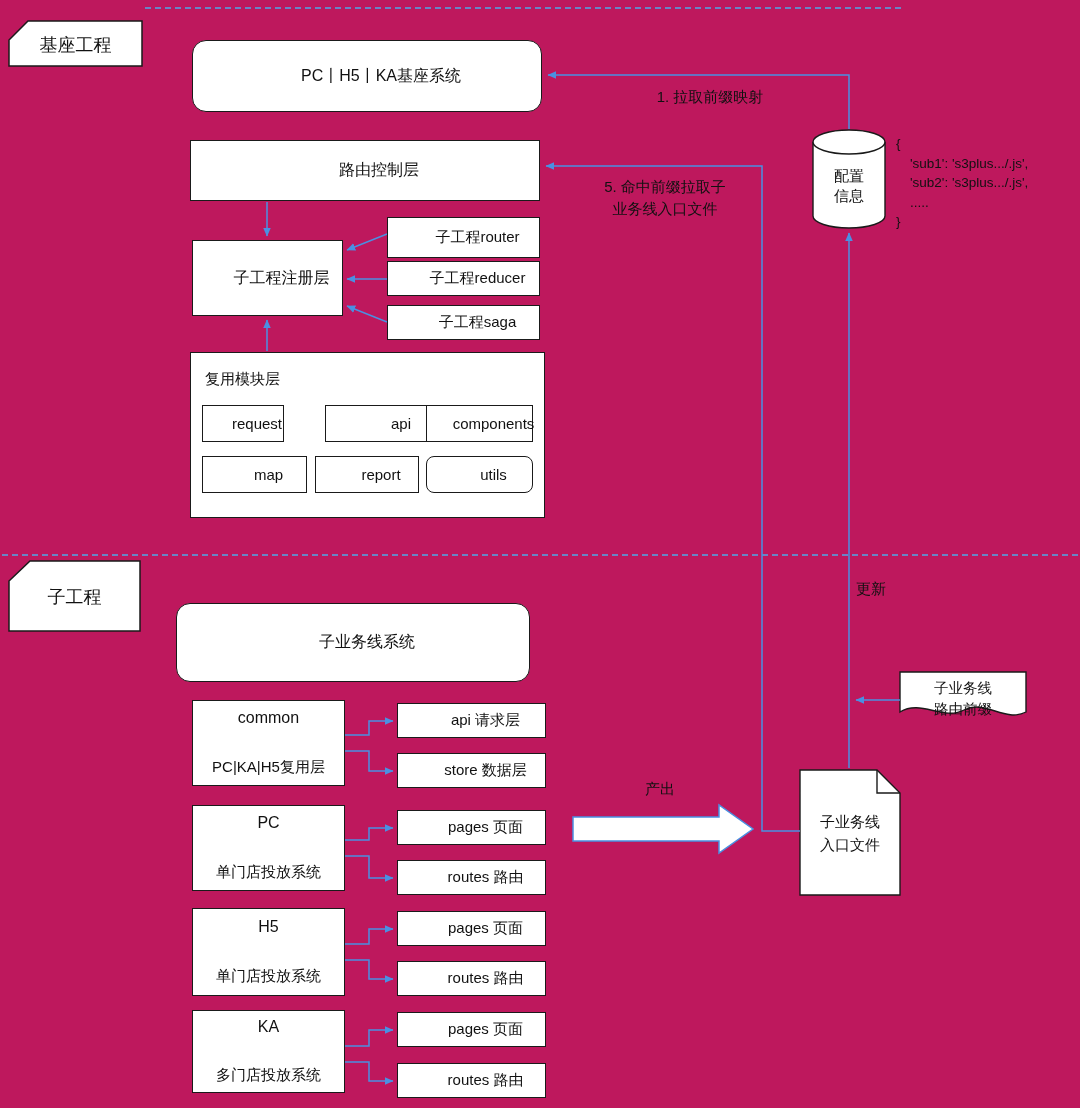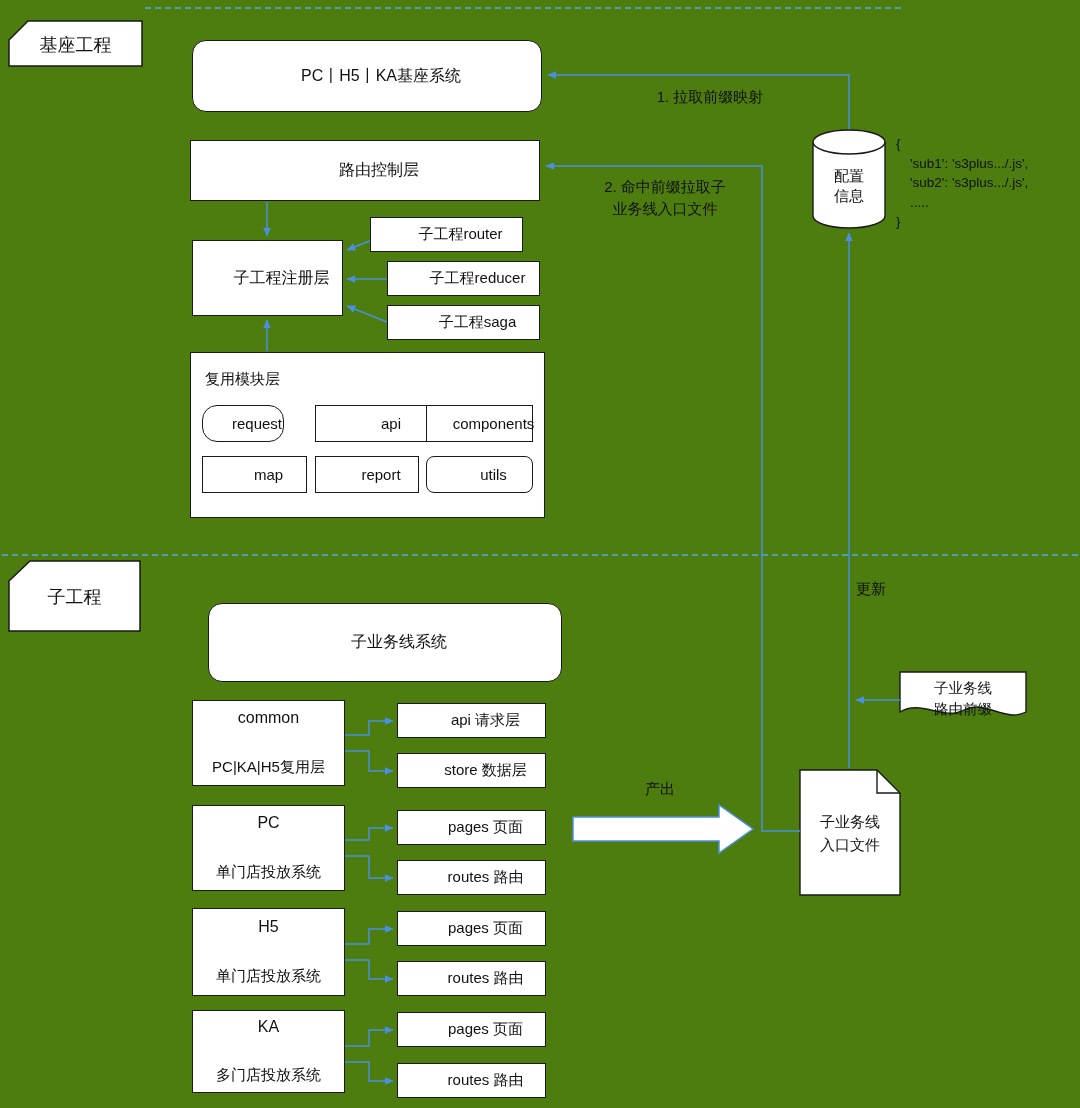--- a/index.html
+++ b/index.html
@@ -1,19 +1,19 @@
 <!DOCTYPE html>
 <html><head>
 <meta charset="utf-8">
 <style>
   html,body { margin:0; padding:0; background:#ffffff; }
   #canvas {
     position:relative; width:1080px; height:1108px;
     font-family:"Liberation Sans","DejaVu Sans",sans-serif;
-    color:#111; background:#4d7c0f; overflow:hidden;
+    color:#111; background:#be185d; overflow:hidden;
   }
   .abs { position:absolute; box-sizing:border-box; }
   .box {
     position:absolute; box-sizing:border-box;
     border:1.4px solid #1a1a1a; background:#fff;
     display:flex; align-items:center; justify-content:center;
     font-size:16px; color:#111; text-align:center;padding-left:28px;
   }
   .rounded { border-radius:14px; }
   .sm { font-size:15px; }
@@ -81,54 +81,54 @@
     <path d="M 345 1062 L 369 1062 L 369 1081 L 393 1081" fill="none" stroke="#4a90e2" stroke-width="1.5" marker-end="url(#arrowhead)"></path>
   </svg>
 
   <div class="tagtext" style="left:9px; top:33px; width:133px;">基座工程</div>
   <div class="tagtext" style="left:9px; top:585px; width:131px;">子工程</div>
 
   <div class="box rounded" style="left:192px; top:40px; width:350px; height:72px;">PC丨H5丨KA基座系统</div>
   <div class="box" style="left:190px; top:140px; width:350px; height:61px;">路由控制层</div>
   <div class="box" style="left:192px; top:240px; width:151px; height:76px;">子工程注册层</div>
 
-  <div class="box sm" style="left:370px; top:217px; width:153px; height:35px;">子工程router</div>
+  <div class="box sm" style="left:387px; top:217px; width:153px; height:41px;">子工程router</div>
   <div class="box sm" style="left:387px; top:261px; width:153px; height:35px;">子工程reducer</div>
   <div class="box sm" style="left:387px; top:305px; width:153px; height:35px;">子工程saga</div>
 
   <div class="abs" style="left:190px; top:352px; width:355px; height:166px; border:1.4px solid #1a1a1a; background:#fff;"></div>
   <div class="lbl left" style="left:205px; top:370px;">复用模块层</div>
-  <div class="box sm" style="left:202px; top:405px; width:82px; height:37px;border-radius:15px;">request</div>
-  <div class="box sm" style="left:315px; top:405px; width:124px; height:37px;">api</div>
+  <div class="box sm" style="left:202px; top:405px; width:82px; height:37px;">request</div>
+  <div class="box sm" style="left:325px; top:405px; width:124px; height:37px;">api</div>
   <div class="box sm" style="left:426px; top:405px; width:107px; height:37px;">components</div>
   <div class="box sm" style="left:202px; top:456px; width:105px; height:37px;">map</div>
   <div class="box sm" style="left:315px; top:456px; width:104px; height:37px;">report</div>
   <div class="box sm" style="left:426px; top:456px; width:107px; height:37px;border-radius:8px;">utils</div>
 
   <div class="lbl dbtext" style="left:813px; top:166px; width:72px;">
     <div>配置</div>
     <div>信息</div>
   </div>
   <div class="jsonblock" style="left:896px; top:134px; width:184px;">
     <div>{</div>
     <div class="ind">'sub1': 's3plus.../.js',</div>
     <div class="ind">'sub2': 's3plus.../.js',</div>
     <div class="ind">.....</div>
     <div>}</div>
   </div>
 
   <div class="lbl" style="left:620px; top:88px; width:180px;">1. 拉取前缀映射</div>
   <div class="lbl twoline" style="left:585px; top:176px; width:160px;">
-    <div>2. 命中前缀拉取子</div>
+    <div>5. 命中前缀拉取子</div>
     <div>业务线入口文件</div>
   </div>
   <div class="lbl" style="left:856px; top:580px;">更新</div>
   <div class="lbl" style="left:630px; top:780px; width:60px;">产出</div>
 
-  <div class="box rounded" style="left:208px; top:603px; width:354px; height:79px;">子业务线系统</div>
+  <div class="box rounded" style="left:176px; top:603px; width:354px; height:79px;">子业务线系统</div>
 
   <div class="box group" style="left:192px; top:700px; width:153px; height:86px;">
     <div class="gname">common</div>
     <div class="gdesc">PC|KA|H5复用层</div>
   </div>
   <div class="box sm" style="left:397px; top:703px; width:149px; height:35px;">api 请求层</div>
   <div class="box sm" style="left:397px; top:753px; width:149px; height:35px;">store 数据层</div>
 
   <div class="box group" style="left:192px; top:805px; width:153px; height:86px;">
     <div class="gname">PC</div>

